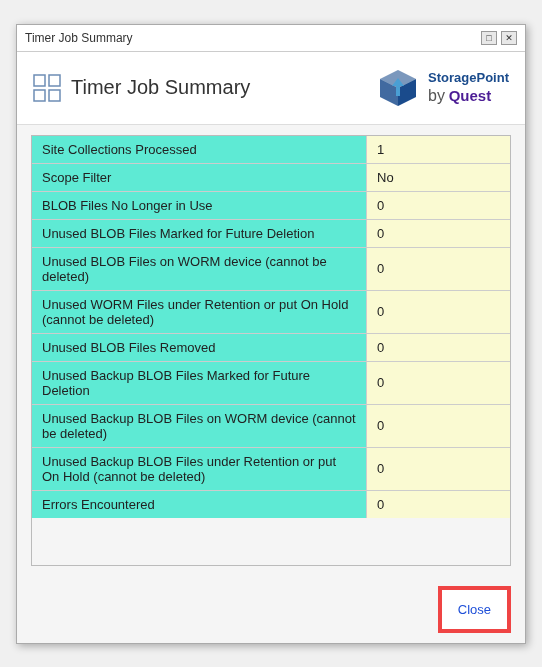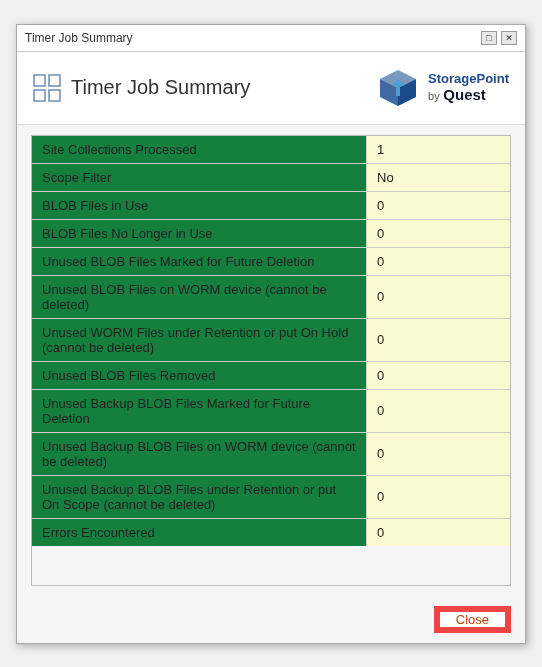--- a/index.html
+++ b/index.html
@@ -92,27 +92,27 @@
       display: flex;
       flex-direction: column;
       line-height: 1.2;
     }
     .logo-storage-point {
       font-size: 13px;
       font-weight: 600;
       color: #1a4b8c;
     }
     .logo-by {
-      font-size: 11px;
+      font-size: 16px;
       color: #555;
     }
     .logo-quest {
       font-size: 15px;
       font-weight: 700;
-      color: #0f172a;
+      color: #4c1d95;
     }
     .content {
       flex: 1;
       padding: 10px 14px;
       overflow: hidden;
       display: flex;
       flex-direction: column;
     }
     .table-container {
       flex: 1;
@@ -126,45 +126,45 @@
     tr {
       border-bottom: 1px solid #ccc;
     }
     tr:last-child {
       border-bottom: none;
       margin-top: 43px;
     }
     td {
       padding: 6px 10px;
       vertical-align: middle;
-      background: #15803d;
+      background: #5eead4;
     }
     td:first-child {
       width: 70%;
       border-right: 1px solid #ccc;
       color: #222;
     }
     td:last-child {
       width: 30%;
       color: #222;
       background: #fafad2;
     }
     .footer {
       padding: 10px 14px;
       display: flex;
       justify-content: flex-end;
       background: #f5f5f5;
     }
     .close-btn {
-      padding: 0 16px;
-      border: 6px solid #ef4444;
+      padding: 12px 16px;
+      border: 4px solid #ef4444;
       background: #fff;
       cursor: pointer;
       font-size: 13px;
-      color: #c2410c;
+      color: #1d4ed8;
     }
     
     .table-container::-webkit-scrollbar {
       width: 14px;
     }
     .table-container::-webkit-scrollbar-track {
       background: #f0f0f0;
       border: 1px solid #ccc;
     }
     .table-container::-webkit-scrollbar-thumb {
@@ -228,24 +228,20 @@
         <tbody id="table-body">
         <tr>
       <td>Site Collections Processed</td>
       <td>1</td>
     </tr>
             <tr>
       <td>Scope Filter</td>
       <td>No</td>
     </tr>
             <tr>
-      <td>BLOB Files in Use</td>
-      <td>0</td>
-    </tr>
-            <tr>
       <td>BLOB Files No Longer in Use</td>
       <td>0</td>
     </tr>
             <tr>
       <td>Unused BLOB Files Marked for Future Deletion</td>
       <td>0</td>
     </tr>
             <tr>
       <td>Unused BLOB Files on WORM device (cannot be deleted)</td>
       <td>0</td>
@@ -260,21 +256,21 @@
     </tr>
             <tr>
       <td>Unused Backup BLOB Files Marked for Future Deletion</td>
       <td>0</td>
     </tr>
             <tr>
       <td>Unused Backup BLOB Files on WORM device (cannot be deleted)</td>
       <td>0</td>
     </tr>
             <tr>
-      <td>Unused Backup BLOB Files under Retention or put On Scope (cannot be deleted)</td>
+      <td>Unused Backup BLOB Files under Retention or put On Hold (cannot be deleted)</td>
       <td>0</td>
     </tr>
             <tr>
       <td>Errors Encountered</td>
       <td>0</td>
     </tr>
           </tbody>
       </table>
     </div>
   </div>

